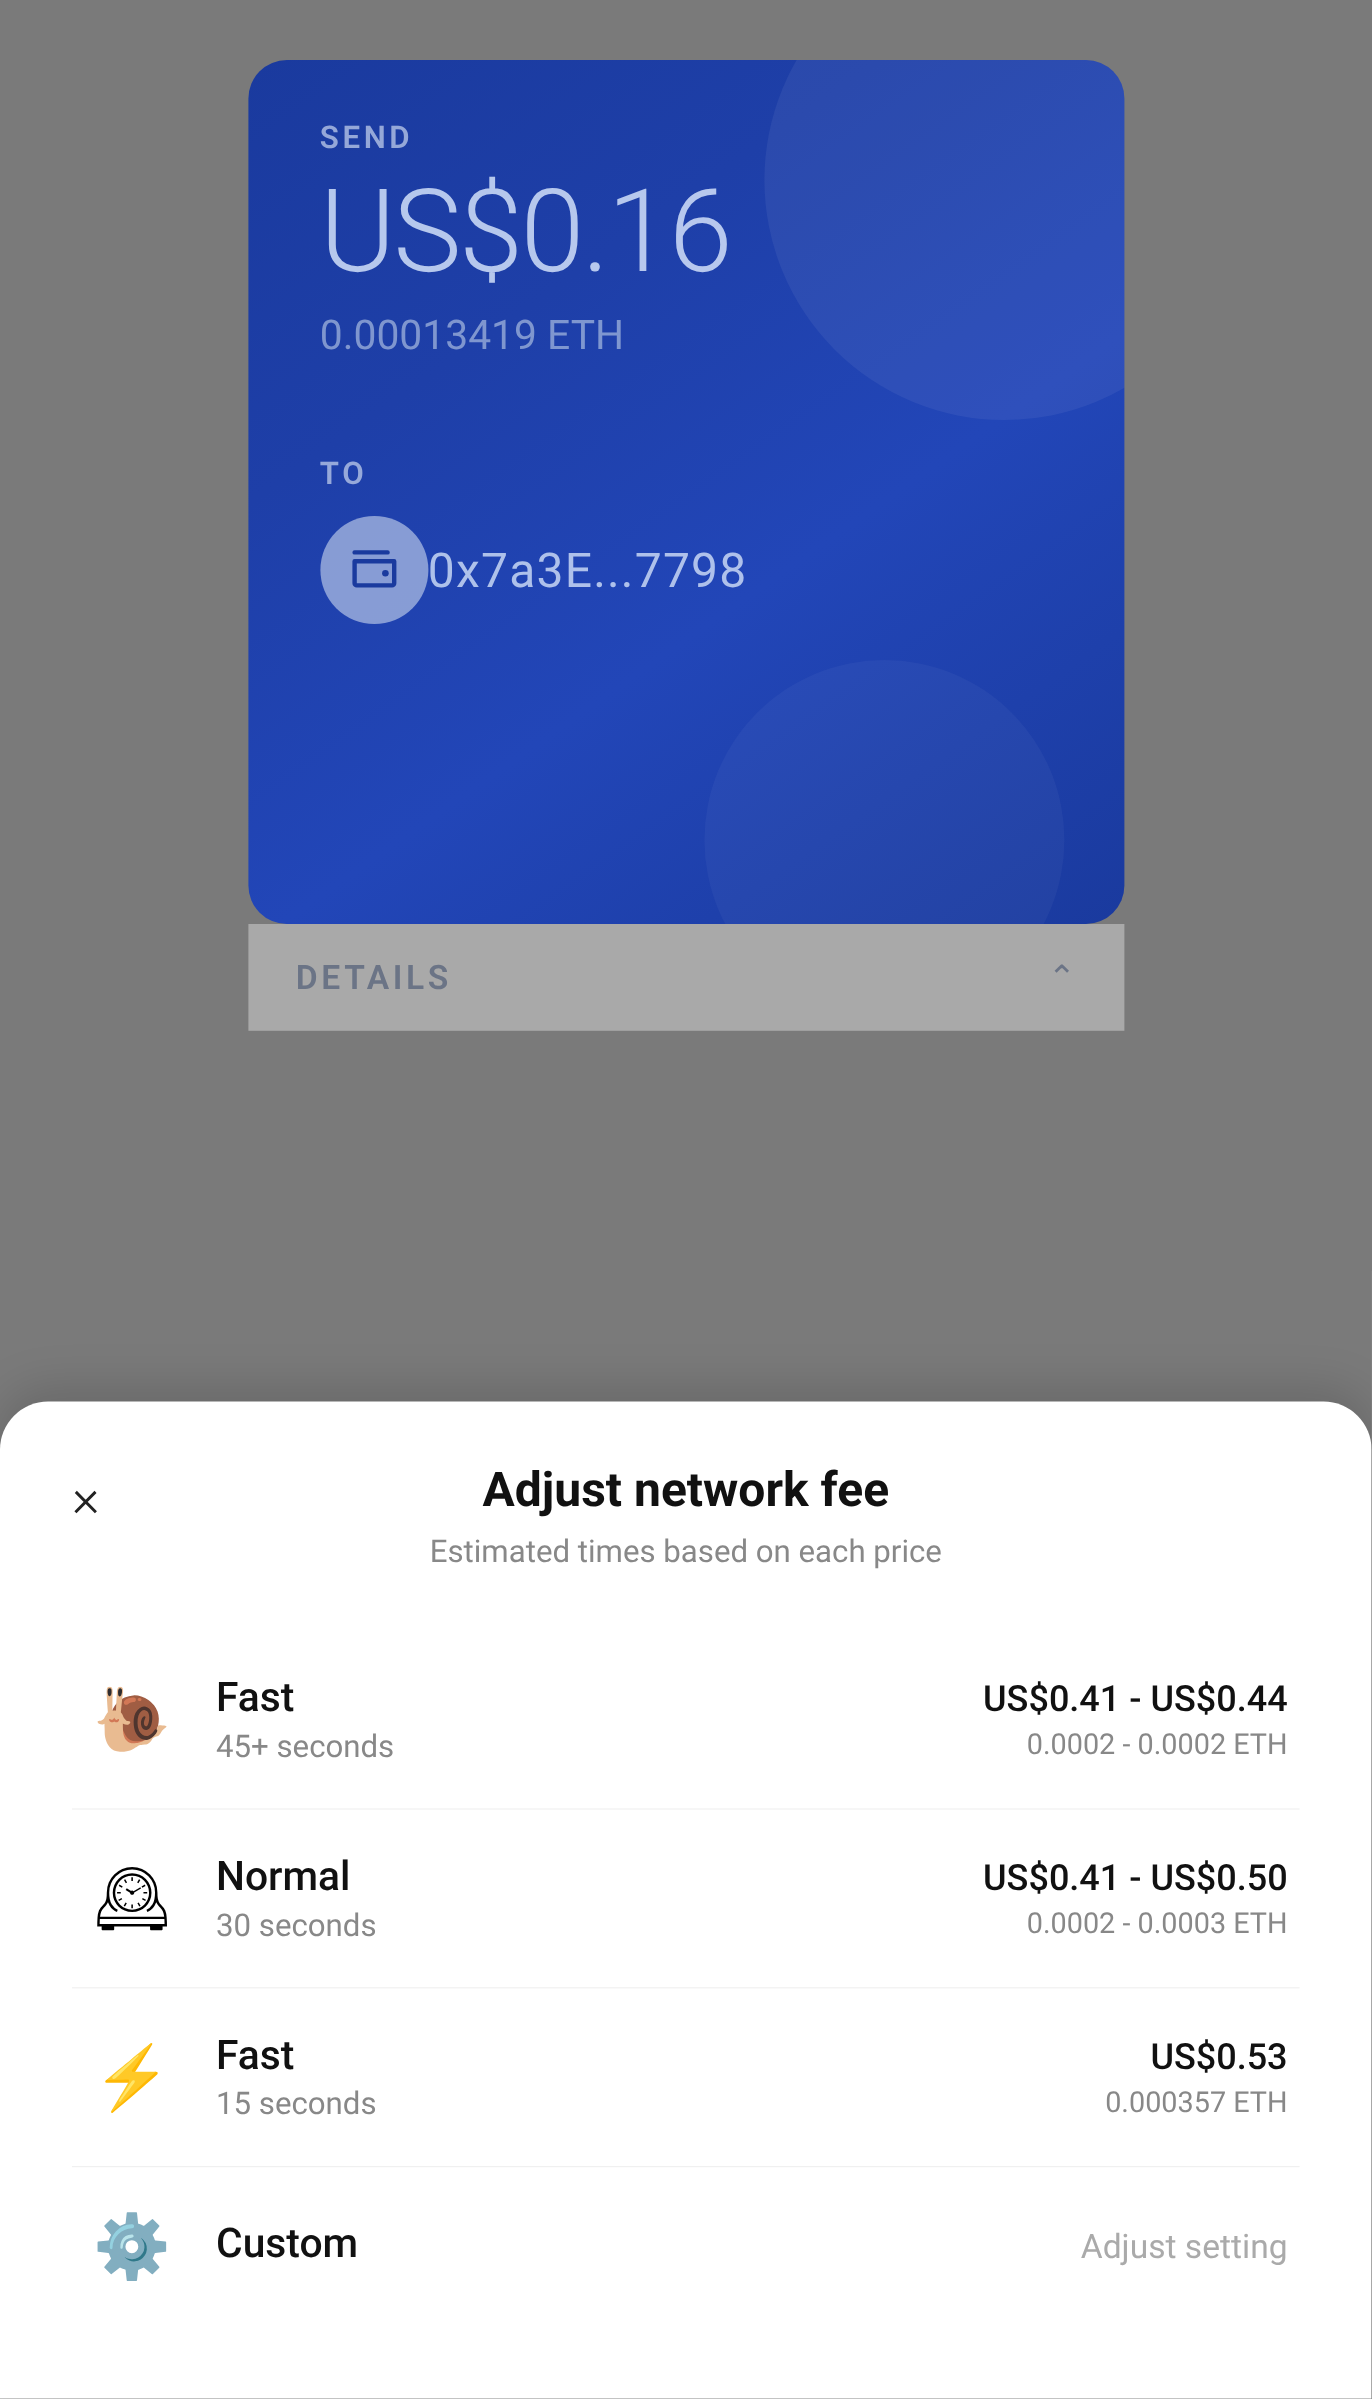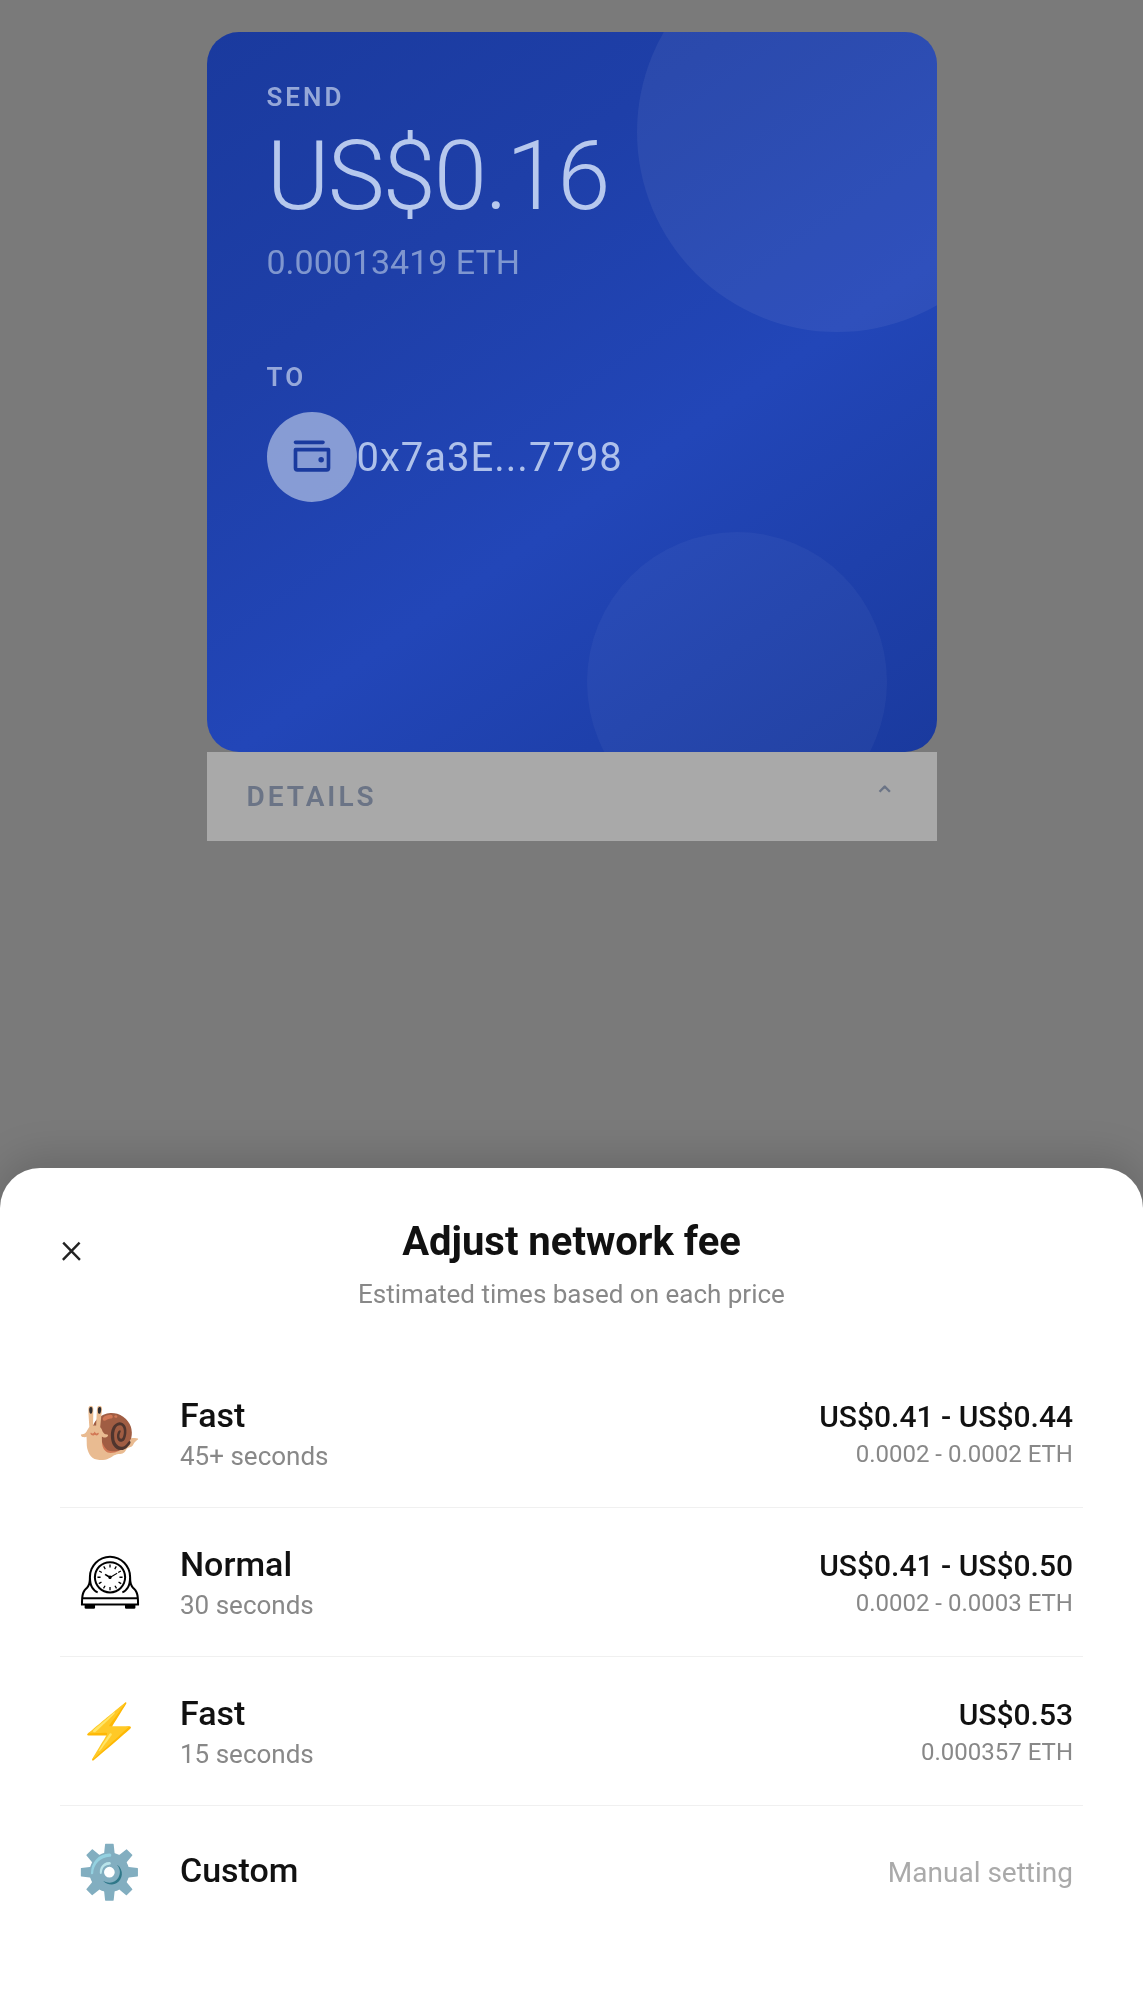--- a/index.html
+++ b/index.html
@@ -15,21 +15,21 @@
     }
 
     
     .background-overlay {
       position: absolute;
       top: 0; left: 0; right: 0; bottom: 0;
       background: rgba(120, 120, 120, 0.85);
       display: flex;
       justify-content: center;
       align-items: flex-start;
-      padding-top: 32px;
+      padding-top: 50px;
     }
 
     
     .send-card {
       width: 730px;
       background: linear-gradient(145deg, #1a3a9e 0%, #1e3fa8 30%, #2246b8 60%, #1a3a9e 100%);
       border-radius: 32px;
       padding: 50px 60px 60px 60px;
       position: relative;
       overflow: hidden;
@@ -330,17 +330,17 @@
           <div class="fee-usd">US$0.53</div>
           <div class="fee-eth">0.000357 ETH</div>
         </div>
       </div>
       <div class="fee-option">
         <span class="fee-icon">⚙️</span>
         <div class="fee-info">
           <div class="fee-name">Custom</div>
         </div>
         <div class="fee-prices">
-          <div class="fee-manual">Manual setting</div>
+          <div class="fee-manual">Adjust setting</div>
         </div>
       </div>
     </div>
 </div>
 
 </body></html>

